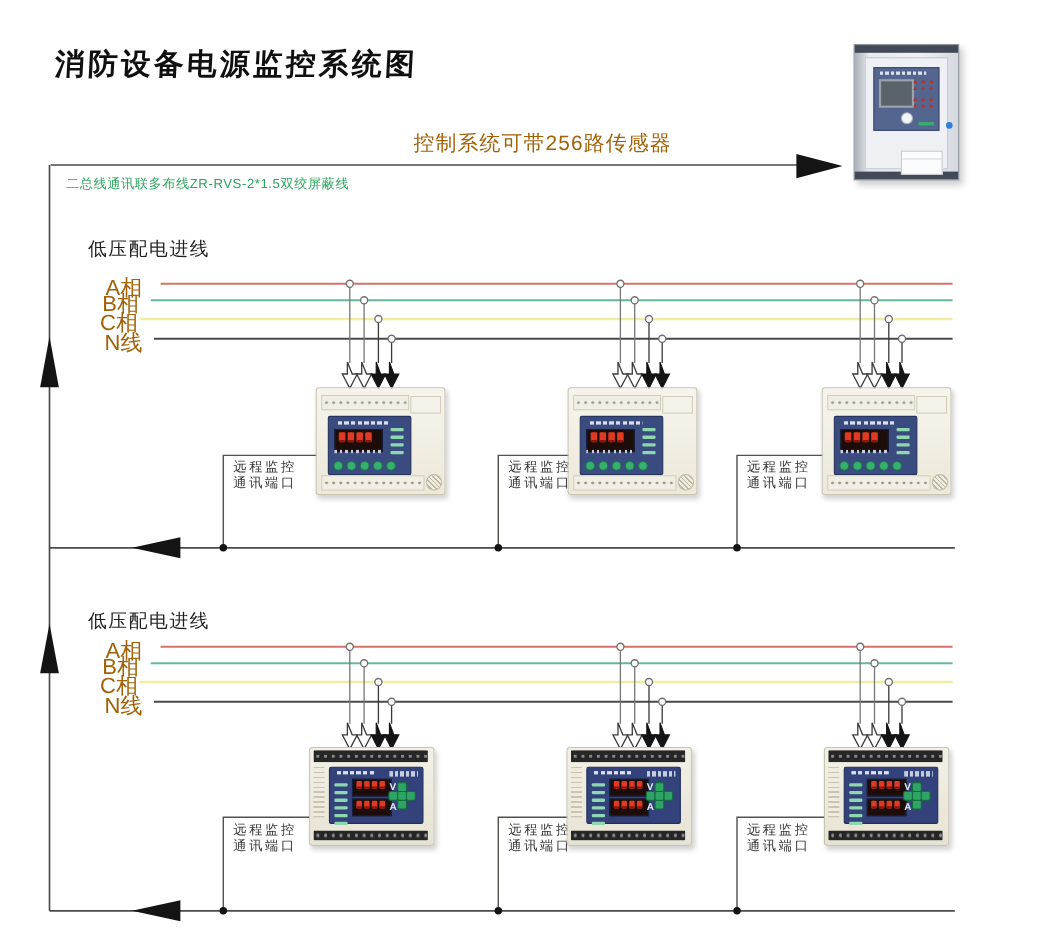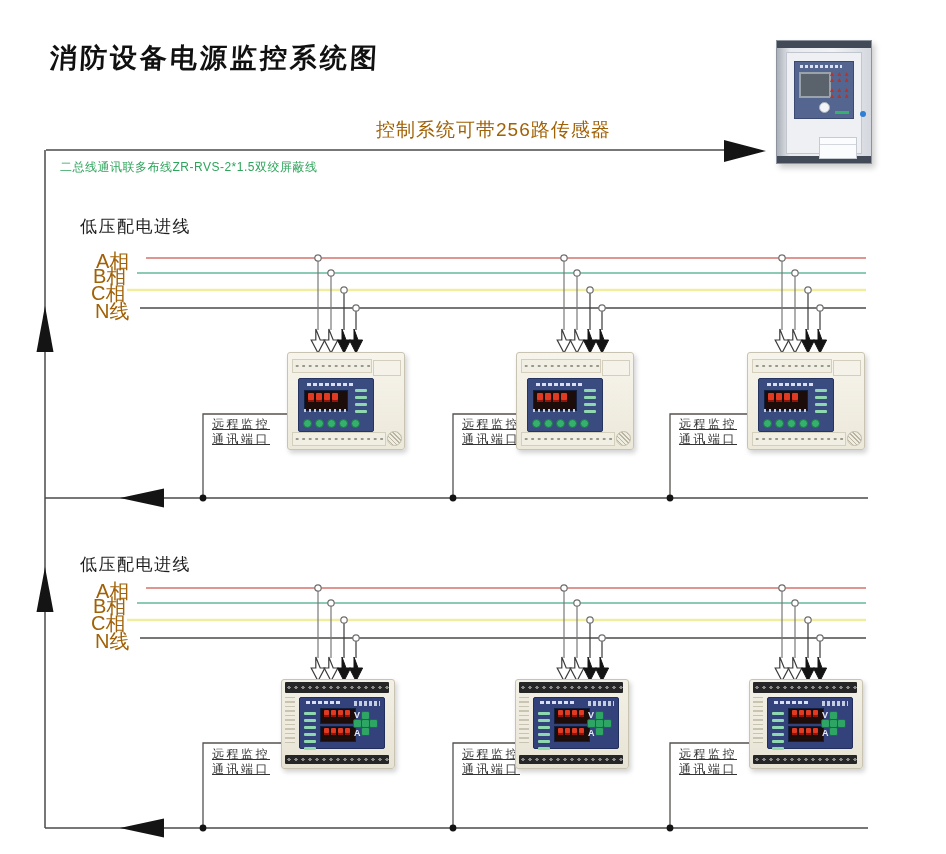--- a/index.html
+++ b/index.html
@@ -10,21 +10,21 @@
 
   
   .title{left:50px;top:40px;font-size:27px;font-weight:bold;color:#101010;
          letter-spacing:3px;transform:skewX(-3deg);}
   .sensor-note{left:376px;top:117px;font-size:19px;color:#a16207;letter-spacing:1px;}
   .bus-note{left:60px;top:159px;font-size:12px;color:#2ea45c;letter-spacing:.5px;}
   .host-label{left:706px;top:176px;width:220px;text-align:center;font-size:19px;
               color:#1d1d1d;letter-spacing:1px;}
   .inlet-header{font-size:17px;color:#1d1d1d;letter-spacing:1.5px;}
   .phase-label{font-size:20px;color:#a16207;}
-  .comm-label{font-size:12px;color:#333;letter-spacing:2.5px;line-height:15px;text-decoration:underline;}
+  .comm-label{font-size:12px;color:#333;letter-spacing:2.5px;line-height:15px;}
 
   
   .devA{width:116px;height:96px;background:linear-gradient(180deg,#f7f4ec,#ece8da);
         border:1px solid #c9c4b2;border-radius:3px;box-shadow:2px 3px 5px rgba(0,0,0,.18);}
   .devA .tstrip{position:absolute;left:4px;top:6px;width:78px;height:12px;background-color:#f1eee4;
         border:1px solid #d4cfbd;background-image:radial-gradient(circle at 4px 50%,#9a968a 0 1.2px,transparent 1.4px);
         background-size:6.5px 100%;background-repeat:repeat-x;}
   .devA .tab{position:absolute;right:3px;top:7px;width:26px;height:14px;background:#f5f2ea;border:1px solid #d4cfbd;}
   .devA .panel{position:absolute;left:10px;top:25px;width:74px;height:52px;background:#3a4b80;
         border:1px solid #26355f;border-radius:2px;}

